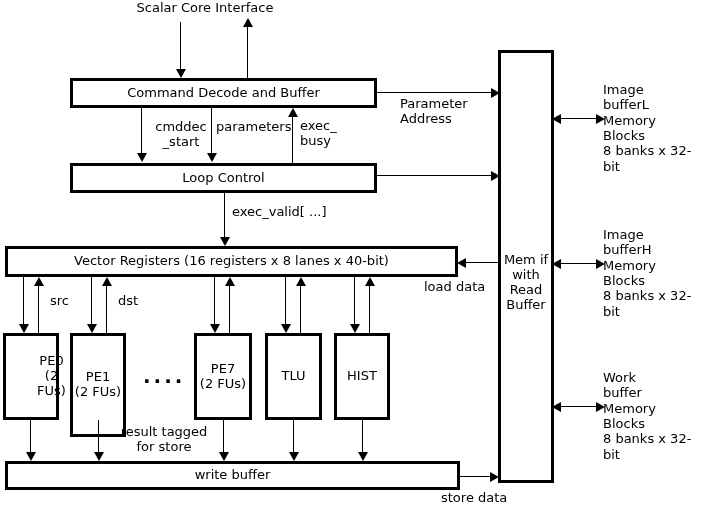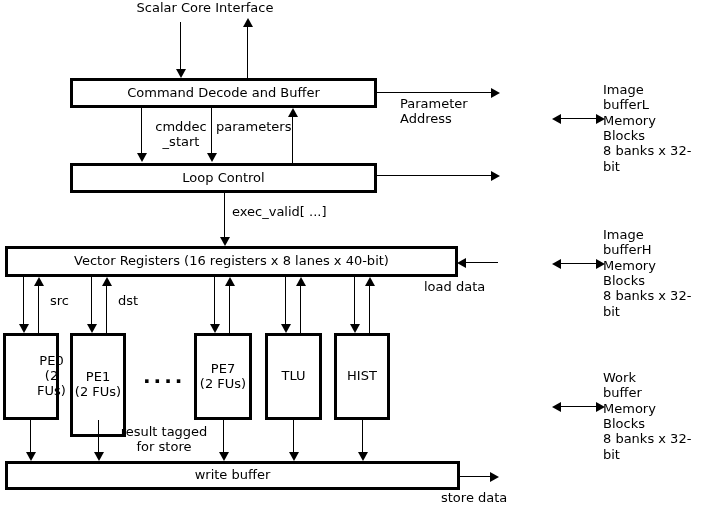--- a/index.html
+++ b/index.html
@@ -109,20 +109,22 @@
   <div class="arrow down" style="left:137px; top:153px;"></div>
   <div class="label center" style="left:146px; top:119px; width:70px;">cmddec
 _start</div>
 
   <div class="vline" style="left:211px; top:108px; height:46px;"></div>
   <div class="arrow down" style="left:207px; top:153px;"></div>
   <div class="label" style="left:216px; top:119px; width:90px;">parameters</div>
 
   <div class="vline" style="left:292px; top:116px; height:47px;"></div>
   <div class="arrow up" style="left:288px; top:108px;"></div>
+  <div class="label" style="left:300px; top:118px; width:60px;">exec_
+busy</div>
 
   <div class="box" style="left:70px; top:163px; width:307px; height:30px;">
     <span>Loop Control</span>
   </div>
 
   <div class="vline" style="left:224px; top:193px; height:45px;"></div>
   <div class="arrow down" style="left:220px; top:237px;"></div>
   <div class="label" style="left:232px; top:204px; width:120px;">exec_valid[ ...]</div>
 
   <div class="hline" style="left:377px; top:92px; width:115px;"></div>
@@ -213,20 +215,26 @@
   <div class="arrow down" style="left:358px; top:452px;"></div>
 
   <div class="box" style="left:5px; top:461px; width:455px; height:29px;">
     <span>write buffer</span>
   </div>
 
   <div class="hline" style="left:460px; top:476px; width:34px;"></div>
   <div class="arrow right" style="left:490px; top:472px;"></div>
   <div class="label" style="left:441px; top:490px; width:90px;">store data</div>
 
+  <div class="box vbox" style="left:498px; top:50px; width:56px; height:433px; justify-content:flex-start; padding-top:200px;">
+    <span style="white-space:pre-line; text-align:center;">Mem if
+with
+Read
+Buffer</span>
+  </div>
 
   <div class="hline" style="left:560px; top:118px; width:38px;"></div>
   <div class="arrow left" style="left:552px; top:114px;"></div>
   <div class="arrow right" style="left:596px; top:114px;"></div>
   <div class="label" style="left:603px; top:82px; width:100px;">Image
 bufferL
 Memory
 Blocks
 8 banks x 32-bit</div>
 

